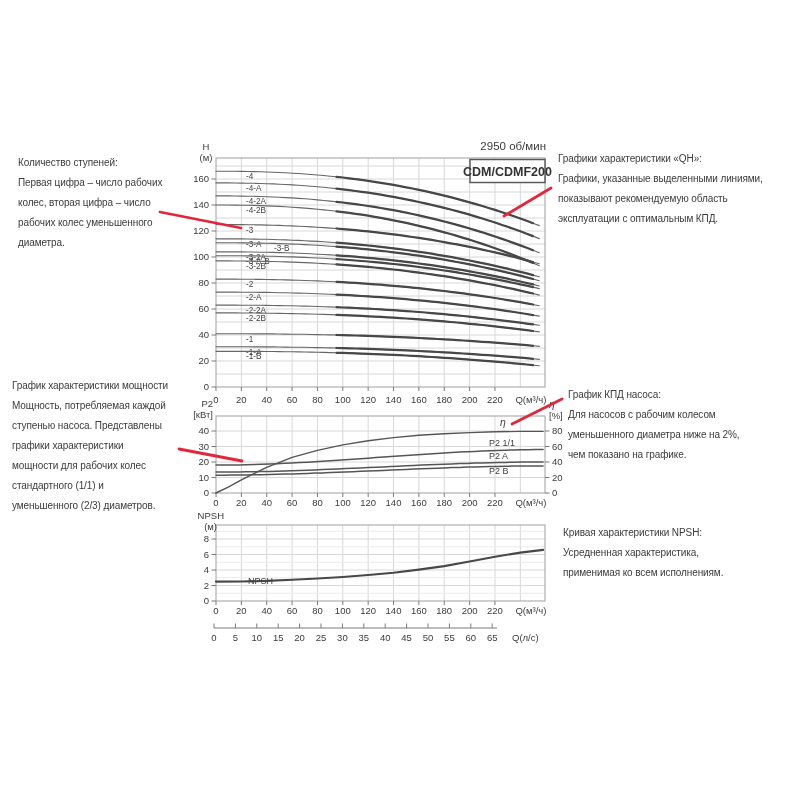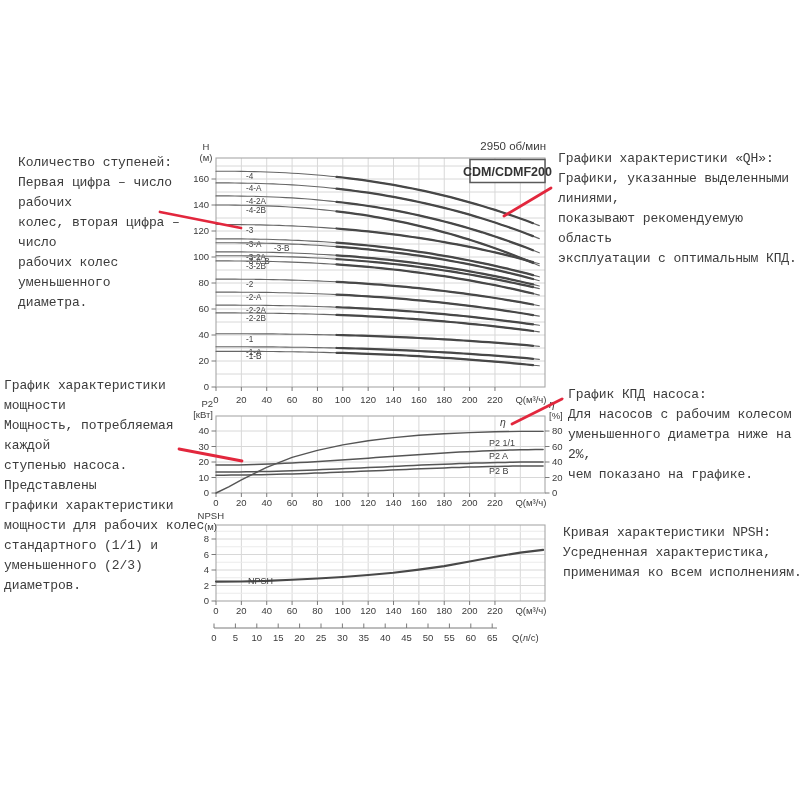--- a/index.html
+++ b/index.html
@@ -1,21 +1,21 @@
 <!DOCTYPE html>
 <html><head>
 <meta charset="utf-8">
 <style>
   html,body{margin:0;padding:0;background:#ffffff;}
   body{width:800px;height:800px;overflow:hidden;position:relative;
        font-family:"Liberation Sans",sans-serif;}
-  .note{position:absolute;font-size:13px;line-height:20px;color:#3b3b3b;
-        white-space:pre-line;letter-spacing:-0.1px;font-family:Liberation Mono, monospace;}
+  .note{position:absolute;font-size:10px;line-height:20px;color:#3b3b3b;
+        white-space:pre-line;letter-spacing:-0.1px;}
   .note-stages{left:18px;top:153px;width:196px;}
-  .note-power{left:4px;top:376px;width:204px;}
+  .note-power{left:12px;top:376px;width:204px;}
   .note-qh{left:558px;top:149px;width:246px;}
   .note-eff{left:568px;top:385px;width:236px;}
   .note-npsh{left:563px;top:523px;width:240px;}
   svg{position:absolute;left:0;top:0;}
 </style>
 </head>
 <body>
 
 <div class="note note-stages">Количество ступеней:
 Первая цифра – число рабочих

